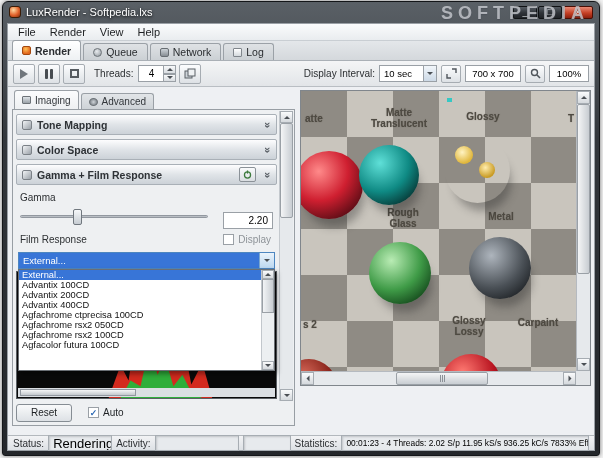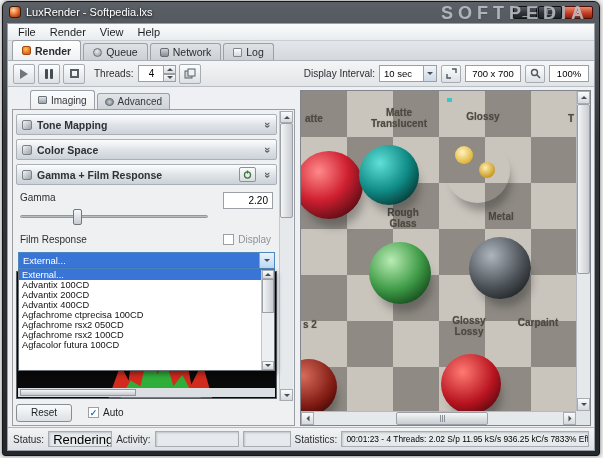--- a/index.html
+++ b/index.html
@@ -56,41 +56,41 @@
   .combo-sm { height:17px; background:#fff; border:1px solid #9aa0a6; display:flex; align-items:center; }
   .combo-sm .txt { font-size:9.5px; padding:0 4px; flex:1; white-space:nowrap; }
   .combo-sm .arr { width:13px; height:100%; background:linear-gradient(#f2f6fa,#ccd9e6); border-left:1px solid #9aa0a6; display:flex; align-items:center; justify-content:center; }
   .box-sm { height:17px; background:#fff; border:1px solid #9aa0a6; font-size:9.5px; display:flex; align-items:center; justify-content:center; }
 
   
   .left-panel { position:absolute; left:4px; top:66px; width:283px; height:336px; }
   .side-tabs { position:absolute; left:0; top:0; right:0; height:19px; display:flex; align-items:flex-end; gap:2px; padding-left:2px; }
   .stab { height:16px; padding:0 7px; display:flex; align-items:center; gap:4px; font-size:10px; color:#33373b;
           background:linear-gradient(#e2e5e8,#ced3d7); border:1px solid #9aa0a6; border-bottom:none; border-radius:3px 3px 0 0; }
-  .stab.active { height:19px; background:linear-gradient(#fbfcfd,#eef0f2);margin-left:16px; }
+  .stab.active { height:19px; background:linear-gradient(#fbfcfd,#eef0f2); }
   .sticon { width:9px; height:8px; display:inline-block; border:1px solid #6d7378; background:linear-gradient(#dfe4e8,#9aa1a7); border-radius:1px; }
   .sticon.bulb { border-radius:50%; background:radial-gradient(circle at 40% 35%, #fff6c9, #e8c43c 75%); border-color:#9b8325; width:8px; }
   .sticon.gear { border-radius:50%; background:radial-gradient(circle at 50% 50%, #cfd4d8, #7c8389 80%); }
   .panel-body { position:absolute; left:0; right:0; top:19px; bottom:0; border:1px solid #989ea4; background:#eef0f2; }
 
   .acc-header { position:absolute; left:3px; right:17px; height:21px; display:flex; align-items:center; gap:5px; padding:0 5px;
                 background:linear-gradient(#fdfdfe,#e0e4e8 50%,#ccd2d8); border:1px solid #a9b0b7; border-radius:2px;
                 font-size:10.5px; font-weight:bold; color:#2e3236; }
   .hicon { width:10px; height:10px; border-radius:2px; border:1px solid #7b8187; background:linear-gradient(135deg,#f2f4f6,#9aa1a8); }
   .chev { margin-left:auto; color:#5a6066; font-size:11px; transform:rotate(90deg); font-weight:bold; }
   .chev::after { content:"\00BB"; }
   .power-btn { margin-left:auto; width:17px; height:15px; border:1px solid #8b9298; border-radius:2px; background:linear-gradient(#fafbfc,#d9dde1); display:flex; align-items:center; justify-content:center; }
   .power-btn + .chev { margin-left:4px; }
 
   .gamma-content { position:absolute; left:3px; right:17px; top:78px; bottom:26px; }
   .small-label { position:absolute; font-size:10px; color:#2c2f32; }
   .slider-track { position:absolute; top:27px; left:4px; width:188px; height:3px; background:#b9bec4; border:1px solid #9298a0; border-radius:2px; }
   .slider-handle { position:absolute; top:-7px; left:52px; width:9px; height:16px; border:1px solid #70777e; border-radius:2px;
                    background:linear-gradient(#f6f8fa,#c6ccd2); }
-  .gamma-value { position:absolute; top:4px; right:4px; width:50px; height:17px; background:#fff; border:1px solid #9aa0a6; font-size:10px; display:flex; align-items:center; justify-content:flex-end; padding-right:4px; }
+  .gamma-value { position:absolute; top:24px; right:4px; width:50px; height:17px; background:#fff; border:1px solid #9aa0a6; font-size:10px; display:flex; align-items:center; justify-content:flex-end; padding-right:4px; }
   .check-row { position:absolute; top:46px; right:6px; display:flex; align-items:center; gap:4px; }
   .checkbox { width:11px; height:11px; background:#fff; border:1px solid #9aa0a6; font-size:9px; line-height:10px; text-align:center; color:#2d6ab4; font-weight:bold; }
   .checkbox.checked::after { content:"\2713"; }
   .check-label { font-size:10px; color:#8e9398; }
   .check-label.dark { color:#1e2124; }
 
   .combo { position:absolute; top:64px; left:2px; right:2px; height:17px; border:1px solid #4d86c0; background:#fff; display:flex; }
   .combo .sel { flex:1; background:#3875d7; color:#fff; font-size:9.5px; display:flex; align-items:center; padding:0 4px; }
   .combo .arr { width:15px; background:linear-gradient(#eaf3fb,#bcd8f0); border-left:1px solid #7aa7cf; display:flex; align-items:center; justify-content:center; }
 
@@ -111,21 +111,21 @@
   .panel-scroll .sb-btn { position:absolute; left:0; right:0; height:12px; background:linear-gradient(#fafbfc,#d5d9dd); border:1px solid #a6acb2; display:flex; align-items:center; justify-content:center; }
   .panel-scroll .up { top:0; } .panel-scroll .dn { bottom:0; }
   .panel-thumb { position:absolute; left:0; right:0; top:12px; height:95px; background:linear-gradient(90deg,#f4f5f6,#c8cdd2); border:1px solid #9aa0a6; border-radius:2px; }
 
   .panel-footer { position:absolute; left:3px; right:17px; bottom:3px; height:19px; display:flex; align-items:center; }
   .pbtn { height:18px; border:1px solid #868d94; border-radius:3px; background:linear-gradient(#f9fafb,#dde1e5); font-size:10px; color:#1d2023; display:flex; align-items:center; justify-content:center; }
   .pbtn.reset { width:56px; } .pbtn.apply { width:100px; margin-left:58px; }
   .auto-wrap { display:flex; align-items:center; gap:4px; margin-left:16px; }
 
   
-  .render-view { position:absolute; left:292px; top:66px; right:3px; bottom:56px; border:1px solid #80868c; background:#c9c5bd; height:336px; }
+  .render-view { position:absolute; left:292px; top:66px; right:3px; bottom:56px; border:1px solid #80868c; background:#c9c5bd; height:296px; }
   .render-image { position:absolute; left:0; top:0; right:14px; bottom:14px; overflow:hidden;
                   background:repeating-conic-gradient(from 0deg, #c9c5bd 0deg 90deg, #8f8b84 90deg 180deg);
                   background-size:92px 92px; }
   .rlabel { position:absolute; font-size:10px; font-weight:bold; color:#4e4a42; text-align:center; line-height:11px; text-shadow:0 0 1px rgba(80,75,65,.6); white-space:pre-line; }
   .ball { position:absolute; border-radius:50%; box-shadow:5px 12px 9px -4px rgba(35,35,35,.35); }
   .ball.red1 { left:-6px; top:60px; width:68px; height:68px; background:radial-gradient(circle at 35% 30%, #ff8a8a, #cf1f30 45%, #4c0a12 85%); }
   .ball.teal { left:58px; top:54px; width:60px; height:60px; background:radial-gradient(circle at 35% 30%, #5fe0d8, #0f8a84 50%, #06302e 85%); }
   .ball.gold { left:144px; top:47px; width:65px; height:65px; background:radial-gradient(circle at 38% 32%, #ffe79a, #d8a племя228 0, #d8a228 48%, #6b4c08 85%); }
   .ball.gold::before, .ball.gold::after { content:""; position:absolute; border-radius:50%; }
   .ball.gold::before { left:10px; top:8px; width:18px; height:18px; background:radial-gradient(circle at 40% 35%, #fff3c2, #e0b63a 70%); }
@@ -140,21 +140,21 @@
   .h-scroll { position:absolute; left:0; right:14px; bottom:0; height:14px; background:#e6e9ec; border-top:1px solid #b5bac0; }
   .sb-btn2 { position:absolute; background:linear-gradient(#fafbfc,#d5d9dd); border:1px solid #a6acb2; display:flex; align-items:center; justify-content:center; }
   .v-scroll .up { left:0; right:0; top:0; height:13px; } .v-scroll .dn { left:0; right:0; bottom:0; height:13px; }
   .v-thumb { position:absolute; left:0; right:0; top:13px; height:170px; background:linear-gradient(90deg,#f4f5f6,#c8cdd2); border:1px solid #9aa0a6; border-radius:2px; }
   .h-scroll .lf { top:0; bottom:0; left:0; width:13px; } .h-scroll .rt { top:0; bottom:0; right:0; width:13px; }
   .h-thumb { position:absolute; top:0; bottom:0; left:95px; width:92px; background:linear-gradient(#f4f5f6,#c8cdd2); border:1px solid #9aa0a6; border-radius:2px; display:flex; align-items:center; justify-content:center; gap:1px; }
   .h-thumb i { display:block; width:1px; height:7px; background:#8b9197; }
   .sb-corner { position:absolute; right:0; bottom:0; width:14px; height:14px; background:#e2e5e8; }
 
   
-  .statusbar { position:absolute; left:0; right:0; bottom:0; height:23px; background:linear-gradient(#f2f3f5,#dde1e5); border-top:1px solid #b3b8bd; display:flex; align-items:center; padding:0 5px; gap:4px; }
+  .statusbar { position:absolute; left:0; right:0; bottom:0; height:15px; background:linear-gradient(#f2f3f5,#dde1e5); border-top:1px solid #b3b8bd; display:flex; align-items:center; padding:0 5px; gap:4px; }
   .st-label { font-size:10px; color:#2c2f32; white-space:nowrap; }
   .st-box { height:16px; background:#e7eaed; border:1px solid #a7adb3; box-shadow:inset 1px 1px 2px rgba(120,126,132,.35); font-size:13px; display:flex; align-items:center; padding:0 4px; white-space:nowrap; overflow:hidden; }
   .st-box.status { width:64px; } .st-box.act1 { width:84px; } .st-box.act2 { width:48px; }
   .st-box.stats { flex:1; font-size:8.4px; }
 </style>
 </head>
 <body>
 
 <div class="screen">
   <div class="win">

